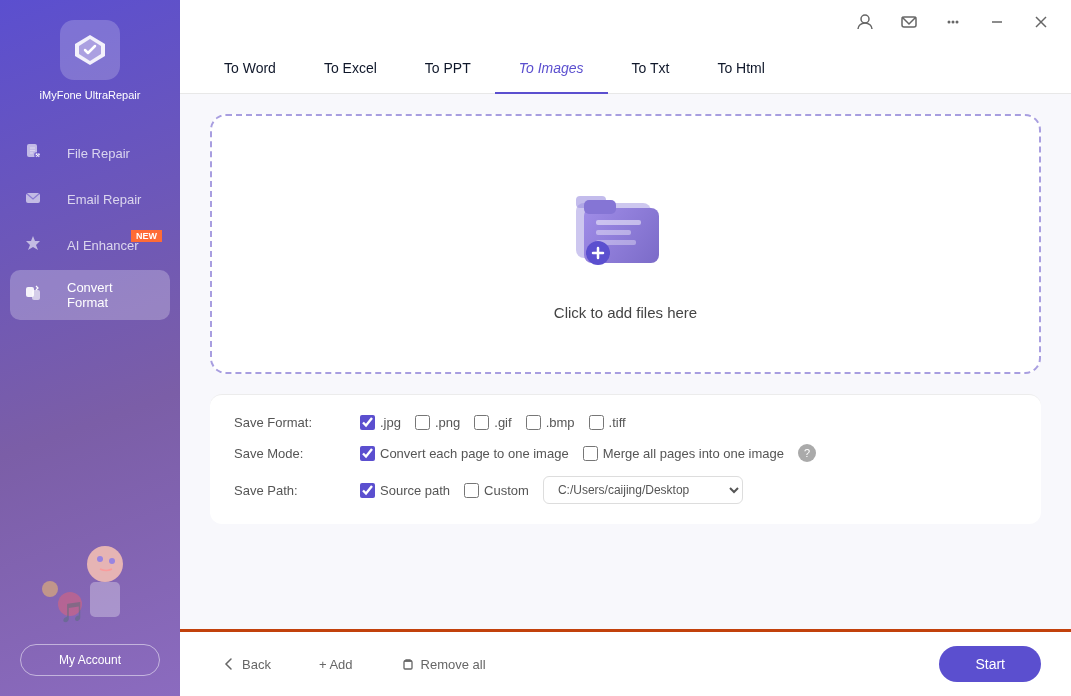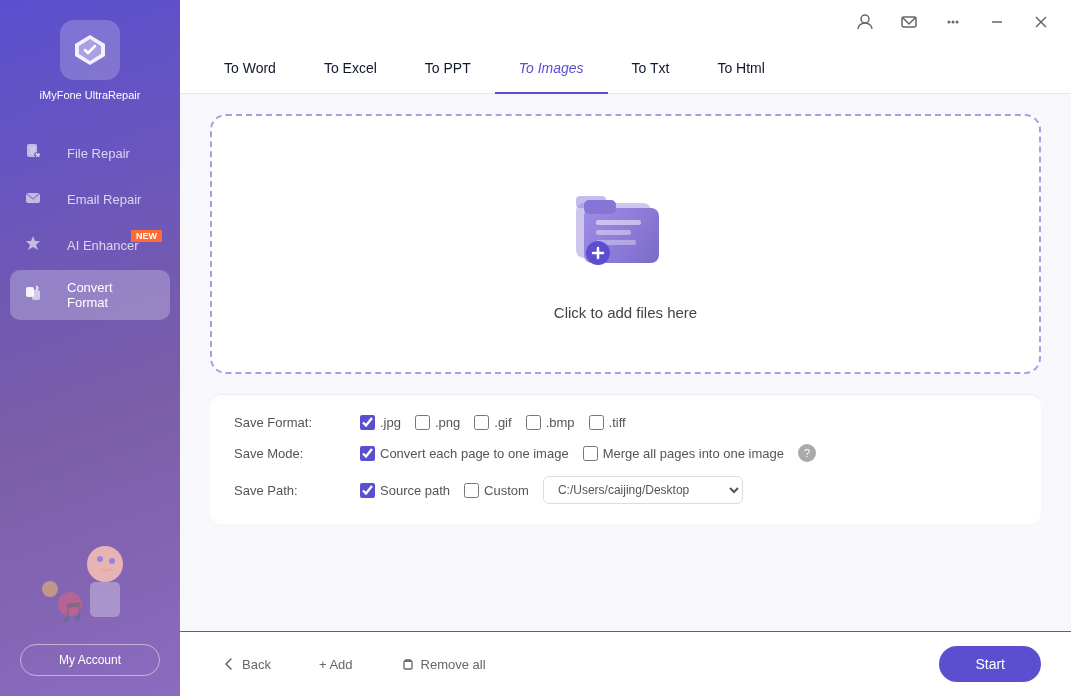--- a/index.html
+++ b/index.html
@@ -227,21 +227,21 @@
       cursor: pointer;
     }
 
     
     .footer {
       display: flex;
       align-items: center;
       justify-content: space-between;
       padding: 14px 30px;
       background: white;
-      border-top: 1px solid #c2410c;
+      border-top: 3px solid #c2410c;
     }
     .footer-left {
       display: flex;
       gap: 24px;
     }
     .footer-btn {
       display: flex;
       align-items: center;
       gap: 6px;
       font-size: 13px;

